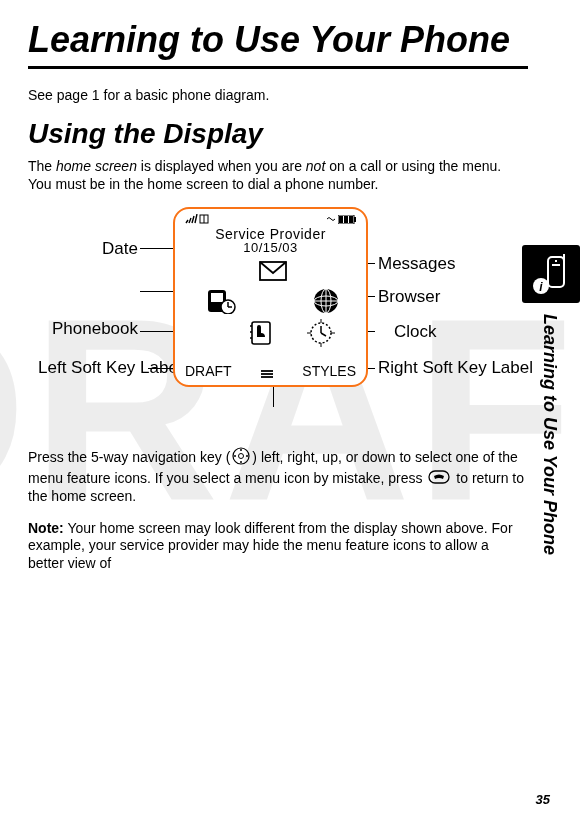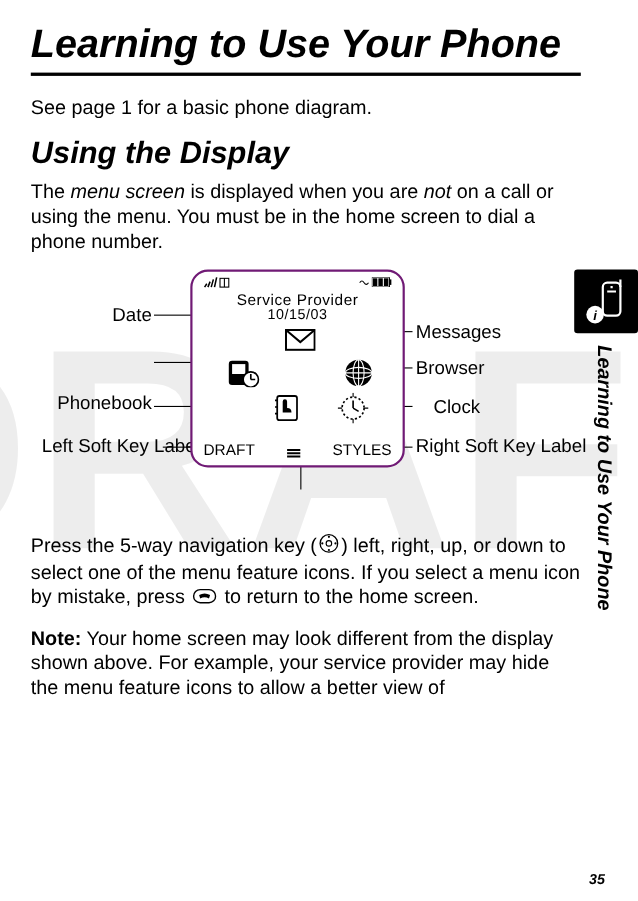--- a/index.html
+++ b/index.html
@@ -35,21 +35,21 @@
     margin-bottom: 6px;
     font-family: Arial, Helvetica, sans-serif;
   }
   .title-rule {
     height: 3px;
     background: #000;
     margin-bottom: 18px;
   }
 
   p.body {
-    font-size: 18px;
+    font-size: 14px;
     line-height: 1.25;
     margin-bottom: 14px;
   }
 
   h2.section {
     font-style: italic;
     font-weight: 700;
     font-size: 28px;
     margin-bottom: 8px;
   }
@@ -87,21 +87,21 @@
     width: 480px;
     height: 230px;
     margin: 10px auto 10px auto;
   }
   .screen {
     position: absolute;
     left: 135px;
     top: 0;
     width: 195px;
     height: 180px;
-    border: 2px solid #701a75;
+    border: 2px solid #f97316;
     border-radius: 16px;
     background: #fff;
   }
   .statusbar {
     display: flex;
     justify-content: space-between;
     align-items: center;
     padding: 4px 10px 0 10px;
     font-size: 10px;
     height: 16px;
@@ -180,21 +180,21 @@
 <div class="page">
 
   <h1 class="title">Learning to Use Your Phone</h1>
   <div class="title-rule"></div>
 
   <p class="body">See page 1 for a basic phone diagram.</p>
 
   <h2 class="section">Using the Display</h2>
 
   <p class="body">
-    <span>The </span><em>menu screen</em><span> is displayed when you are </span><em>not</em><span> on a call or using the menu. You must be in the home screen to dial a phone number.</span>
+    <span>The </span><em>home screen</em><span> is displayed when you are </span><em>not</em><span> on a call or using the menu. You must be in the home screen to dial a phone number.</span>
   </p>
 
   <div class="side-phone-icon">
     <svg width="46" height="46" viewBox="0 0 46 46">
       <g stroke="#fff" stroke-width="2" fill="none">
         <rect x="20" y="6" width="16" height="30" rx="4"></rect>
         <line x1="36" y1="3" x2="36" y2="10"></line>
         <line x1="24" y1="14" x2="32" y2="14"></line>
         <line x1="27" y1="10" x2="29" y2="10"></line>
         <line x1="24" y1="22" x2="24" y2="22"></line>

